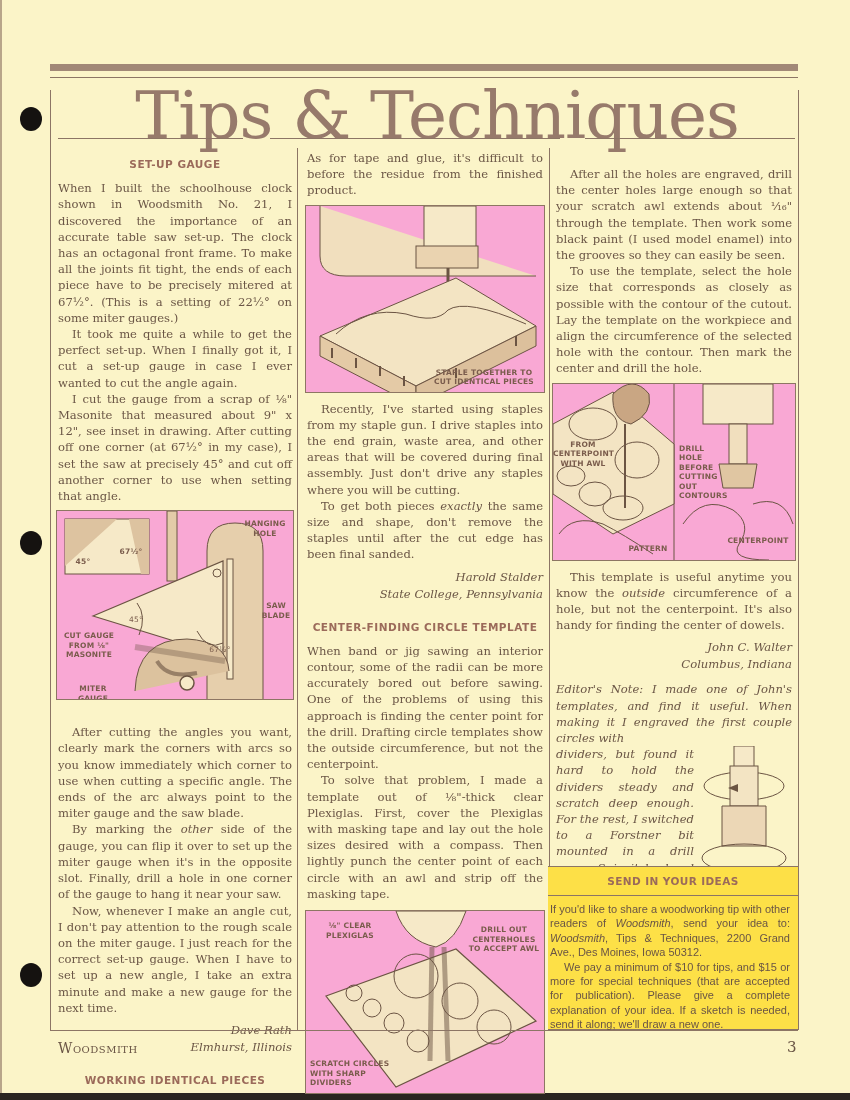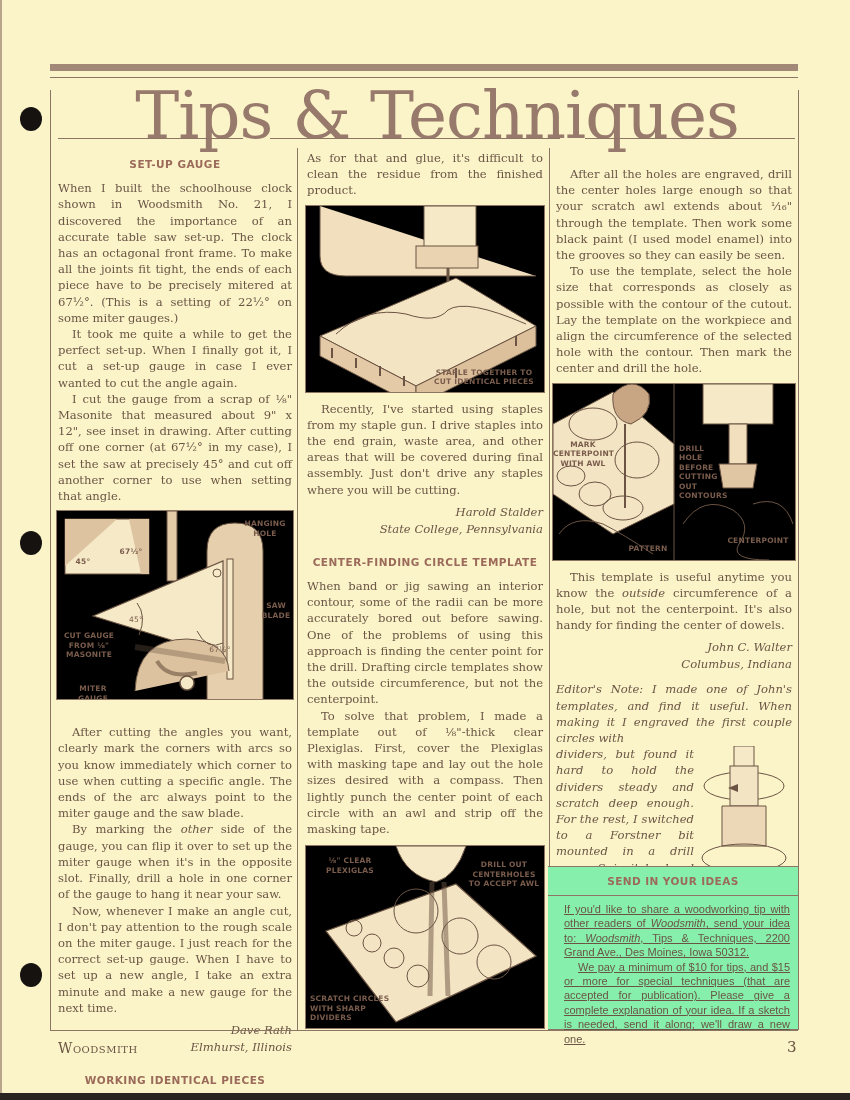--- a/index.html
+++ b/index.html
@@ -24,28 +24,28 @@
   .col { position: absolute; font-size: 11.6px; line-height: 16.2px; text-align: justify; hyphens: manual; }
   .col p { margin: 0; text-indent: 14px; }
   .col p.noindent { text-indent: 0; }
   .heading {
     font-family: "DejaVu Sans", sans-serif; font-weight: bold; font-size: 10.5px;
     letter-spacing: 0.5px; color: #9b6a5a; text-align: center; margin: 6px 0 8px 0; text-indent: 0;
   }
   .sig { text-align: right; font-style: italic; text-indent: 0; margin-top: 6px; }
   .sig div { line-height: 17px; }
   .editor { font-style: italic; }
-  .figure { position: relative; background: #000000; border: 1.5px solid #8d7663; overflow: hidden; }
+  .figure { position: relative; background: #f9a8d4; border: 1.5px solid #8d7663; overflow: hidden; }
   .label {
     position: absolute; font-family: "DejaVu Sans", sans-serif; font-weight: bold; font-size: 7.5px;
     line-height: 9.5px; color: #7a5c4c; text-align: center; letter-spacing: 0.2px;
   }
-  .idea-box { position: absolute; left: 548px; top: 866px; width: 250px; height: 162px; background: #86efac; border-top: 1px solid #8c7565; border-bottom: 1px solid #8c7565; }
+  .idea-box { position: absolute; left: 548px; top: 866px; width: 250px; height: 162px; background: #fde047; border-top: 1px solid #8c7565; border-bottom: 1px solid #8c7565; }
   .idea-head { height: 28px; border-bottom: 1px solid #8c7565; font-family: "DejaVu Sans", sans-serif; font-weight: bold; font-size: 10.5px; color: #9b6a5a; text-align: center; line-height: 28px; letter-spacing: 0.4px; }
-  .idea-body { padding: 6px 8px 0 16px; font-family: "Liberation Sans", sans-serif; font-size: 11px; line-height: 14.4px; text-align: justify; color: #6a5545; text-decoration: underline; }
+  .idea-body { padding: 6px 8px 0 2px; font-family: "Liberation Sans", sans-serif; font-size: 11px; line-height: 14.4px; text-align: justify; color: #6a5545; }
   .idea-body p { margin: 0; }
   .idea-body p + p { text-indent: 14px; }
   .footer-rule { position: absolute; left: 50px; top: 1030px; width: 748px; height: 1px; background: #8c7565; }
   .footer-brand { position: absolute; left: 58px; top: 1040px; font-family: "DejaVu Serif", serif; font-size: 14px; letter-spacing: 0.5px; color: #6a5545; font-variant: small-caps; }
   .footer-page { position: absolute; left: 787px; top: 1038px; font-family: "DejaVu Serif", serif; font-size: 15px; color: #6a5545; }
   svg { display: block; }
 </style>
 </head>
 <body>
 
@@ -107,21 +107,21 @@
   <div class="sig">
     <div>Dave Rath</div>
     <div>Elmhurst, Illinois</div>
   </div>
   <div class="heading" style="margin-top:16px">WORKING IDENTICAL PIECES</div>
   <p class="noindent">When cutting two identical pieces on a band saw, I find it easiest to fasten the pieces together and then saw them out together. I have fastened them with nails, double-sided carpet tape, and hot glue.</p>
 
 </div>
 
 <div class="col" style="left:307px;top:150px;width:236px">
-  <p class="noindent">As for that and glue, it's difficult to clean the residue from the finished product.</p>
+  <p class="noindent">As for tape and glue, it's difficult to before the residue from the finished product.</p>
 
   <div class="figure" style="height:186px;margin:6px -2px 8px -2px">
     <svg width="238" height="186" viewBox="0 0 238 186">
       <path d="M14 0 L14 50 Q14 70 40 70 L230 70" fill="#f1dfbe" stroke="#6b5443"></path>
       <rect x="118" y="0" width="52" height="42" fill="#f6e9c8" stroke="#6b5443"></rect>
       <rect x="110" y="40" width="62" height="22" fill="#ead3b0" stroke="#6b5443"></rect>
       <line x1="142" y1="62" x2="142" y2="120" stroke="#6b5443" stroke-width="3"></line>
       <polygon points="14,130 150,72 230,120 110,180" fill="#f3e4c3" stroke="#6b5443"></polygon>
       <polygon points="14,130 110,180 110,200 14,150" fill="#e4caa6" stroke="#6b5443"></polygon>
       <polygon points="110,180 230,120 230,140 110,200" fill="#dcc09c" stroke="#6b5443"></polygon>
@@ -130,20 +130,21 @@
       <line x1="50" y1="152" x2="50" y2="162" stroke="#6b5443" stroke-width="2"></line>
       <line x1="74" y1="160" x2="74" y2="170" stroke="#6b5443" stroke-width="2"></line>
       <line x1="98" y1="170" x2="98" y2="180" stroke="#6b5443" stroke-width="2"></line>
       <line x1="150" y1="162" x2="150" y2="172" stroke="#6b5443" stroke-width="2"></line>
       <line x1="210" y1="130" x2="210" y2="140" stroke="#6b5443" stroke-width="2"></line>
     </svg>
     <div class="label" style="left:120px;top:162px;width:116px">STAPLE TOGETHER TO CUT IDENTICAL PIECES</div>
   </div>
 
   <p>Recently, I've started using staples from my staple gun. I drive staples into the end grain, waste area, and other areas that will be covered during final assembly. Just don't drive any staples where you will be cutting.</p>
+  <p><span>To get both pieces </span><em>exactly</em><span> the same size and shape, don't remove the staples until after the cut edge has been final sanded.</span></p>
   <div class="sig">
     <div>Harold Stalder</div>
     <div>State College, Pennsylvania</div>
   </div>
   <div class="heading" style="margin-top:16px">CENTER-FINDING CIRCLE TEMPLATE</div>
   <p class="noindent">When band or jig sawing an interior contour, some of the radii can be more accurately bored out before sawing. One of the problems of using this approach is finding the center point for the drill. Drafting circle templates show the outside circumference, but not the centerpoint.</p>
   <p>To solve that problem, I made a template out of ⅛"-thick clear Plexiglas. First, cover the Plexiglas with masking tape and lay out the hole sizes desired with a compass. Then lightly punch the center point of each circle with an awl and strip off the masking tape.</p>
 
   <div class="figure" style="height:182px;margin:8px -2px 8px -2px">
     <svg width="238" height="182" viewBox="0 0 238 182">
@@ -181,21 +182,21 @@
       <ellipse cx="70" cy="124" rx="20" ry="12" fill="none" stroke="#6b5443"></ellipse>
       <path d="M60 10 Q80 -10 96 10 Q100 30 78 40 Q58 36 60 10" fill="#c9a683" stroke="#6b5443"></path>
       <line x1="72" y1="40" x2="72" y2="124" stroke="#6b5443" stroke-width="2"></line>
       <path d="M6 150 Q20 130 50 140 Q70 150 100 170" fill="none" stroke="#6b5443"></path>
       <rect x="150" y="0" width="70" height="40" fill="#f6e9c8" stroke="#6b5443"></rect>
       <rect x="176" y="40" width="18" height="40" fill="#f1dfbe" stroke="#6b5443"></rect>
       <path d="M166 80 L204 80 L200 104 L170 104 Z" fill="#e0c6a2" stroke="#6b5443"></path>
       <path d="M130 140 Q150 110 180 126 Q200 140 186 160 Q176 176 216 176" fill="none" stroke="#6b5443"></path>
       <path d="M200 120 Q230 110 240 140" fill="none" stroke="#6b5443"></path>
     </svg>
-    <div class="label" style="left:0px;top:56px;width:60px">MARK CENTERPOINT WITH AWL</div>
+    <div class="label" style="left:0px;top:56px;width:60px">FROM CENTERPOINT WITH AWL</div>
     <div class="label" style="left:70px;top:160px;width:50px">PATTERN</div>
     <div class="label" style="left:126px;top:60px;width:44px;text-align:left">DRILL HOLE BEFORE CUTTING OUT CONTOURS</div>
     <div class="label" style="left:170px;top:152px;width:70px">CENTERPOINT</div>
   </div>
 
   <p><span>This template is useful anytime you know the </span><em>outside</em><span> circumference of a hole, but not the centerpoint. It's also handy for finding the center of dowels.</span></p>
   <div class="sig">
     <div>John C. Walter</div>
     <div>Columbus, Indiana</div>
   </div>

